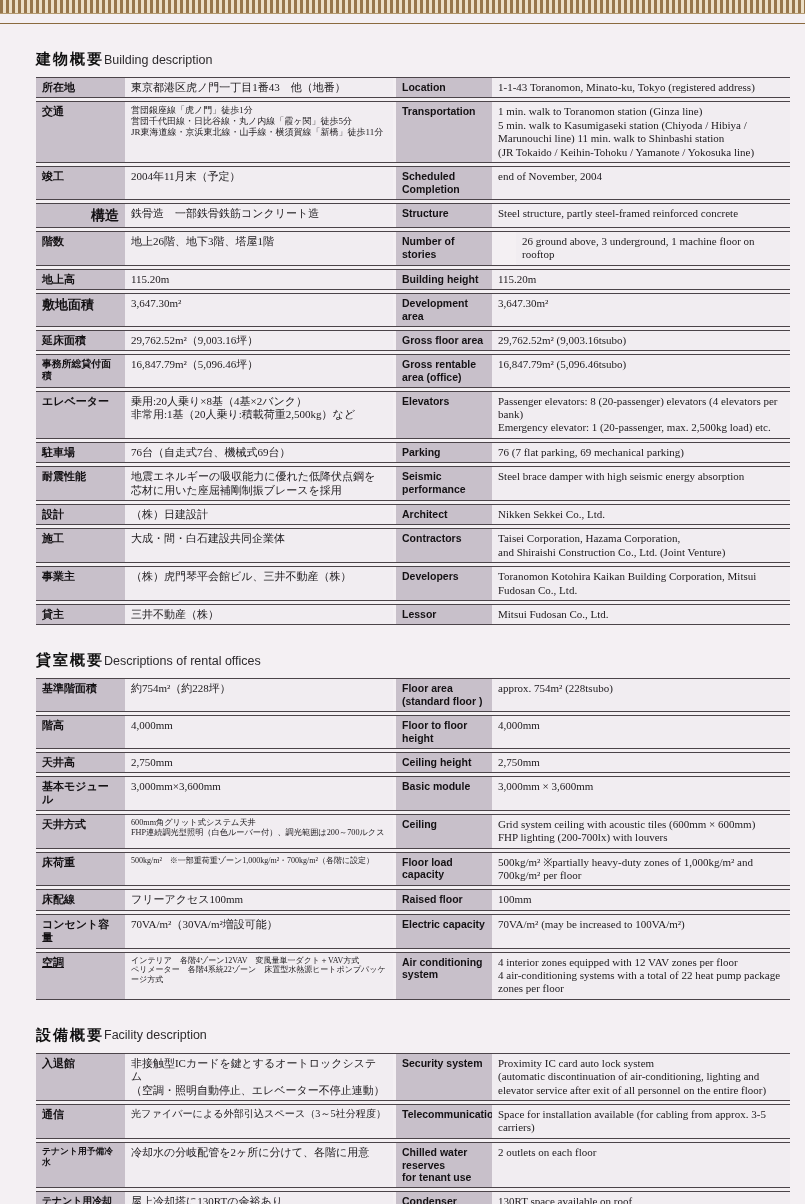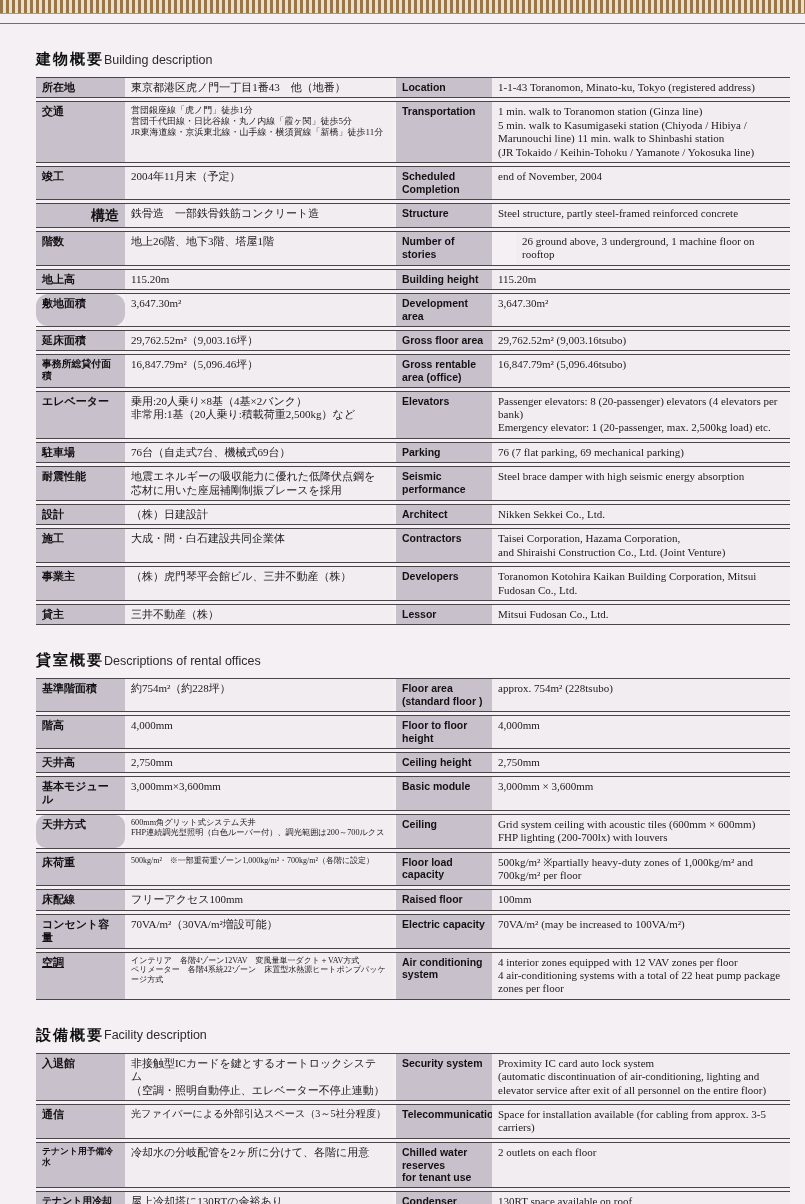--- a/index.html
+++ b/index.html
@@ -93,21 +93,21 @@
           <div class="cell lbl en-lbl" style="font-size: 10.5px;">Number of stories</div>
           <div class="cell val" style="font-size: 11px; margin-left: 24px;">26 ground above, 3 underground, 1 machine floor on rooftop</div>
         </div>
         <div class="spec-row">
           <div class="cell lbl" style="font-size: 11px;">地上高</div>
           <div class="cell val" style="font-size: 11px;">115.20m</div>
           <div class="cell lbl en-lbl" style="font-size: 10.5px;">Building height</div>
           <div class="cell val" style="font-size: 11px;">115.20m</div>
         </div>
         <div class="spec-row">
-          <div class="cell lbl" style="font-size: 11px; border-radius: 12px;">敷地面積</div>
+          <div class="cell lbl" style="font-size: 13px;">敷地面積</div>
           <div class="cell val" style="font-size: 11px;">3,647.30m²</div>
           <div class="cell lbl en-lbl" style="font-size: 10.5px;">Development area</div>
           <div class="cell val" style="font-size: 11px;">3,647.30m²</div>
         </div>
         <div class="spec-row">
           <div class="cell lbl" style="font-size: 11px;">延床面積</div>
           <div class="cell val" style="font-size: 11px;">29,762.52m²（9,003.16坪）</div>
           <div class="cell lbl en-lbl" style="font-size: 10.5px;">Gross floor area</div>
           <div class="cell val" style="font-size: 11px;">29,762.52m² (9,003.16tsubo)</div>
         </div>
@@ -192,21 +192,21 @@
           <div class="cell lbl en-lbl" style="font-size: 10.5px;">Ceiling height</div>
           <div class="cell val" style="font-size: 11px;">2,750mm</div>
         </div>
         <div class="spec-row">
           <div class="cell lbl" style="font-size: 11px;">基本モジュール</div>
           <div class="cell val" style="font-size: 11px;">3,000mm×3,600mm</div>
           <div class="cell lbl en-lbl" style="font-size: 10.5px;">Basic module</div>
           <div class="cell val" style="font-size: 11px;">3,000mm × 3,600mm</div>
         </div>
         <div class="spec-row">
-          <div class="cell lbl" style="font-size: 11px; border-radius: 10px;">天井方式</div>
+          <div class="cell lbl" style="font-size: 11px;">天井方式</div>
           <div class="cell val" style="font-size: 8.20679px;">600mm角グリット式システム天井
 FHP連続調光型照明（白色ルーバー付）、調光範囲は200～700ルクス</div>
           <div class="cell lbl en-lbl" style="font-size: 10.5px;">Ceiling</div>
           <div class="cell val" style="font-size: 11px;">Grid system ceiling with acoustic tiles (600mm × 600mm)
 FHP lighting (200-700lx) with louvers</div>
         </div>
         <div class="spec-row">
           <div class="cell lbl" style="font-size: 11px;">床荷重</div>
           <div class="cell val" style="font-size: 8px;">500kg/m²　※一部重荷重ゾーン1,000kg/m²・700kg/m²（各階に設定）</div>
           <div class="cell lbl en-lbl" style="font-size: 10.5px;">Floor load capacity</div>

